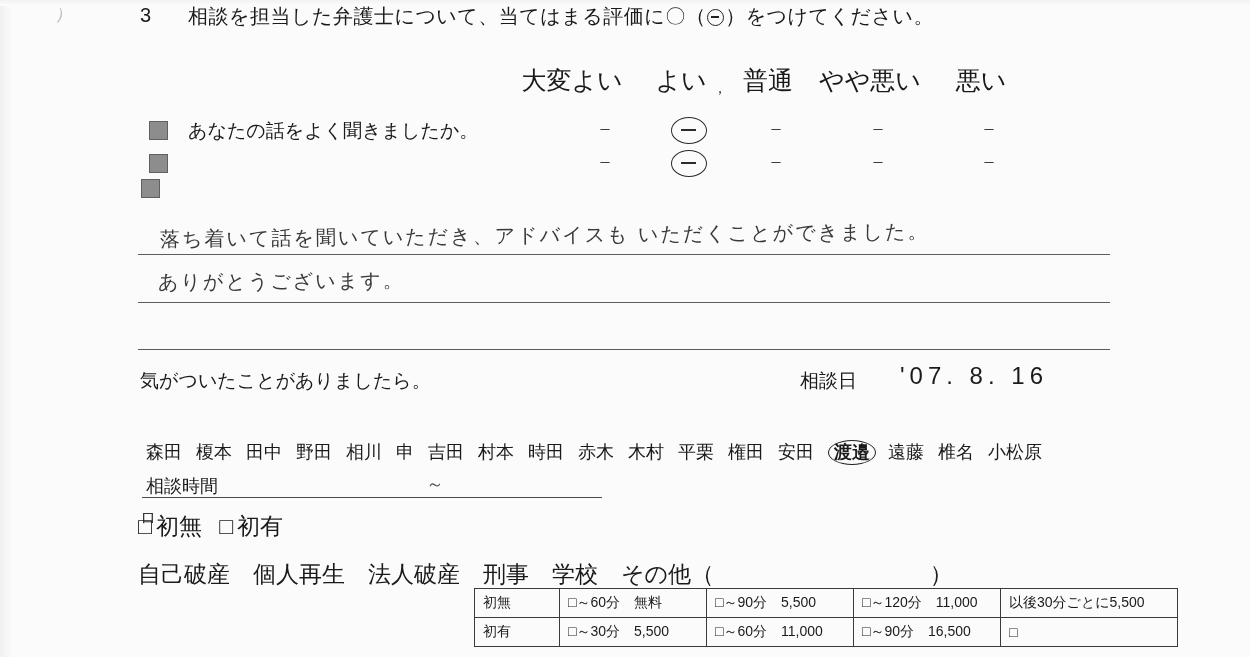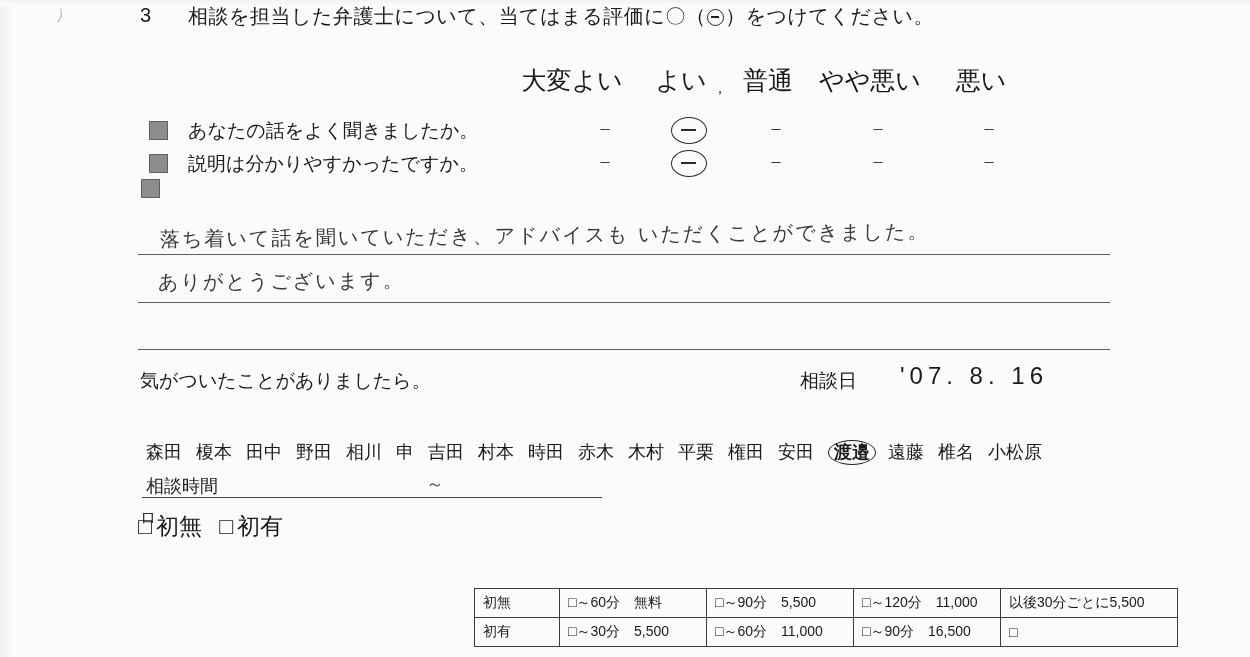--- a/index.html
+++ b/index.html
@@ -295,21 +295,20 @@
     <div class="rlabel">あなたの話をよく聞きましたか。</div>
     <div class="dash" style="left:597px; top:0px;">–</div>
     <div class="ans-circle" style="left:681px; top:-1px;"></div>
     <div class="dash" style="left:768px; top:0px;">–</div>
     <div class="dash" style="left:870px; top:0px;">–</div>
     <div class="dash" style="left:981px; top:0px;">–</div>
   </div>
 
   <div class="rrow" style="top:143px;">
     <div class="sq" style="top:3px;"></div>
-    <div class="rlabel">説明は分かりやすかったですか。</div>
     <div class="dash" style="left:597px; top:0px;">–</div>
     <div class="ans-circle" style="left:681px; top:-1px;"></div>
     <div class="dash" style="left:768px; top:0px;">–</div>
     <div class="dash" style="left:870px; top:0px;">–</div>
     <div class="dash" style="left:981px; top:0px;">–</div>
   </div>
 
   <div class="sq" style="top:179px;"></div>
 
   <div class="hand hand1">落ち着いて話を聞いていただき、アドバイスも いただくことができました。</div>
@@ -327,20 +326,24 @@
   </div>
 
   <div class="time-label">相談時間</div>
   <div class="tilde">～</div>
   <div class="time-rule"></div>
 
   <div class="mark-x">ロ</div>
   <div class="catline cat1">
     <span class="cb">□</span><span>初無</span>
     &nbsp;&nbsp;<span class="cb">□</span><span>初有</span>
+  </div>
+  <div class="catline cat3">
+    <span>自己破産　個人再生　法人破産　刑事　学校　その他（</span>
+    <span style="display:inline-block;width:210px;"></span><span>）</span>
   </div>
 
   <table class="fee">
     <tbody>
       <tr>
         <td class="lead">初無</td>
         <td class="c">□～60分　無料</td>
         <td class="c">□～90分　5,500</td>
         <td class="c">□～120分　11,000</td>
         <td class="last">以後30分ごとに5,500</td>

